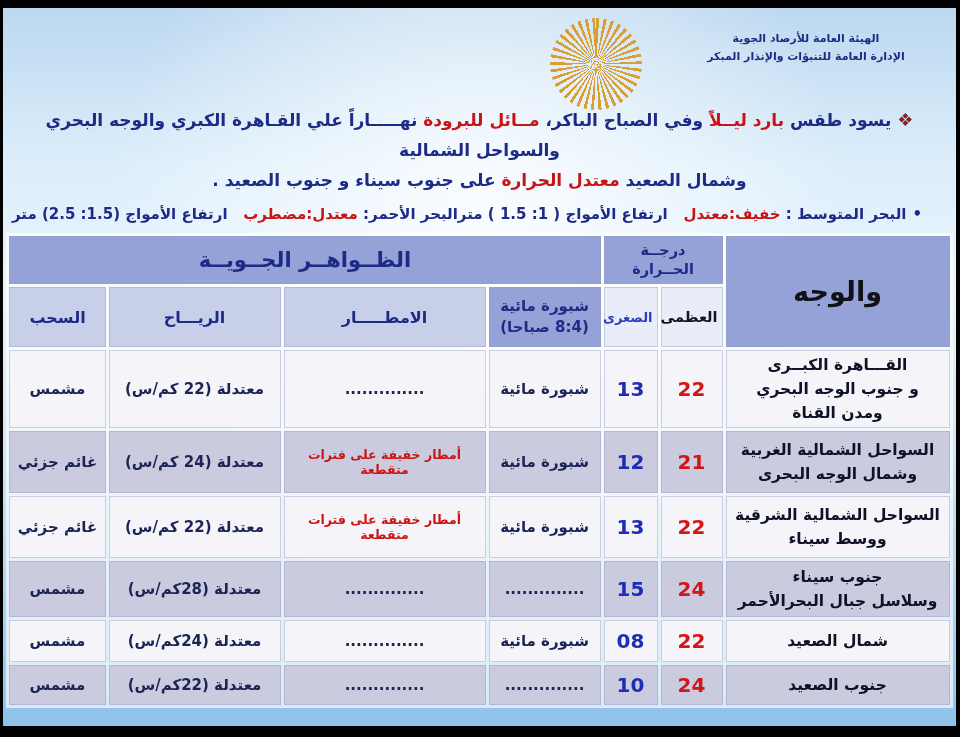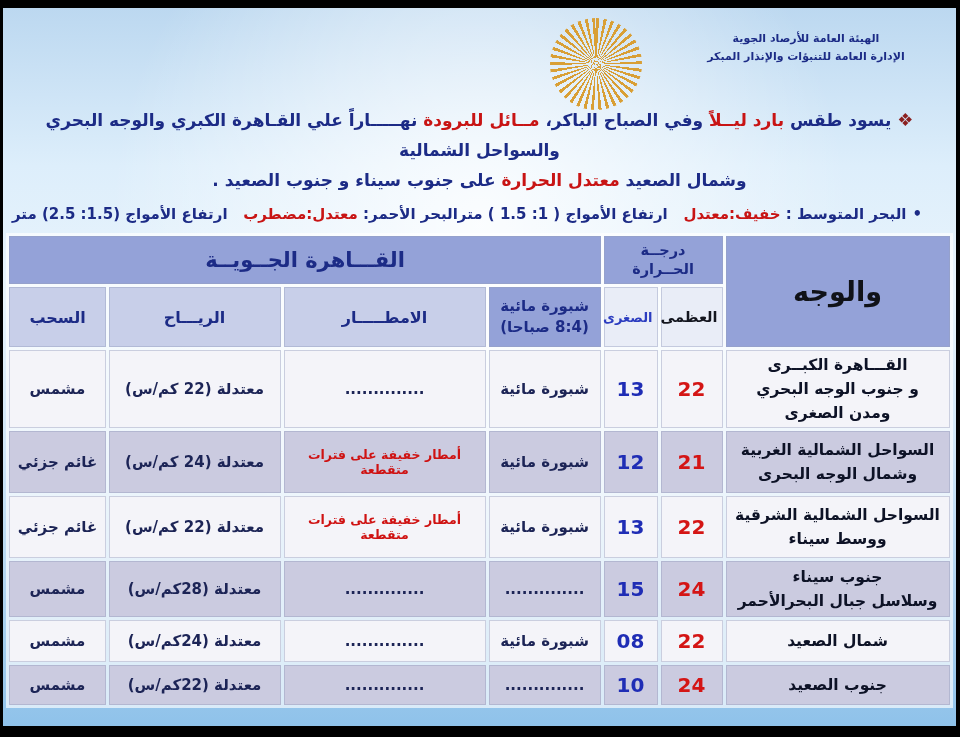--- a/index.html
+++ b/index.html
@@ -112,36 +112,36 @@
         <col class="col-mist">
       <col class="col-rain">
         <col class="col-wind">
         <col class="col-clouds">
     </colgroup>
     <tbody>
         <tr>
       <th rowspan="2" class="region-h">والوجه</th>
       <th colspan="2" class="temp-h hdr-blue">درجــة
 الحــرارة</th>
-      <th colspan="4" class="phen-h hdr-blue">القـــاهرة الجــويــة</th>
+      <th colspan="4" class="phen-h hdr-blue">الظــواهــر الجــويــة</th>
     </tr>
     <tr>
       <th class="sub max-h">العظمى</th>
       <th class="sub min-h">الصغرى</th>
       <th class="sub mist-h">شبورة مائية
 (8:4 صباحا)</th>
       <th class="sub hdr-light">الامطـــــار</th>
       <th class="sub hdr-light">الريـــاح</th>
       <th class="sub hdr-light">السحب</th>
     </tr>
 
     <tr class="r-odd row-1">
       <td class="region">القـــاهرة الكبــرى
 و جنوب الوجه البحري
-ومدن الصغرى</td>
+ومدن القناة</td>
       <td class="tmax">22</td>
       <td class="tmin">13</td>
       <td class="mist">شبورة مائية</td>
       <td class="rain">..............</td>
       <td class="wind">معتدلة (22 كم/س)</td>
       <td class="clouds">مشمس</td>
     </tr>
     <tr class="r-even row-2">
       <td class="region">السواحل الشمالية الغربية
 وشمال الوجه البحرى</td>

